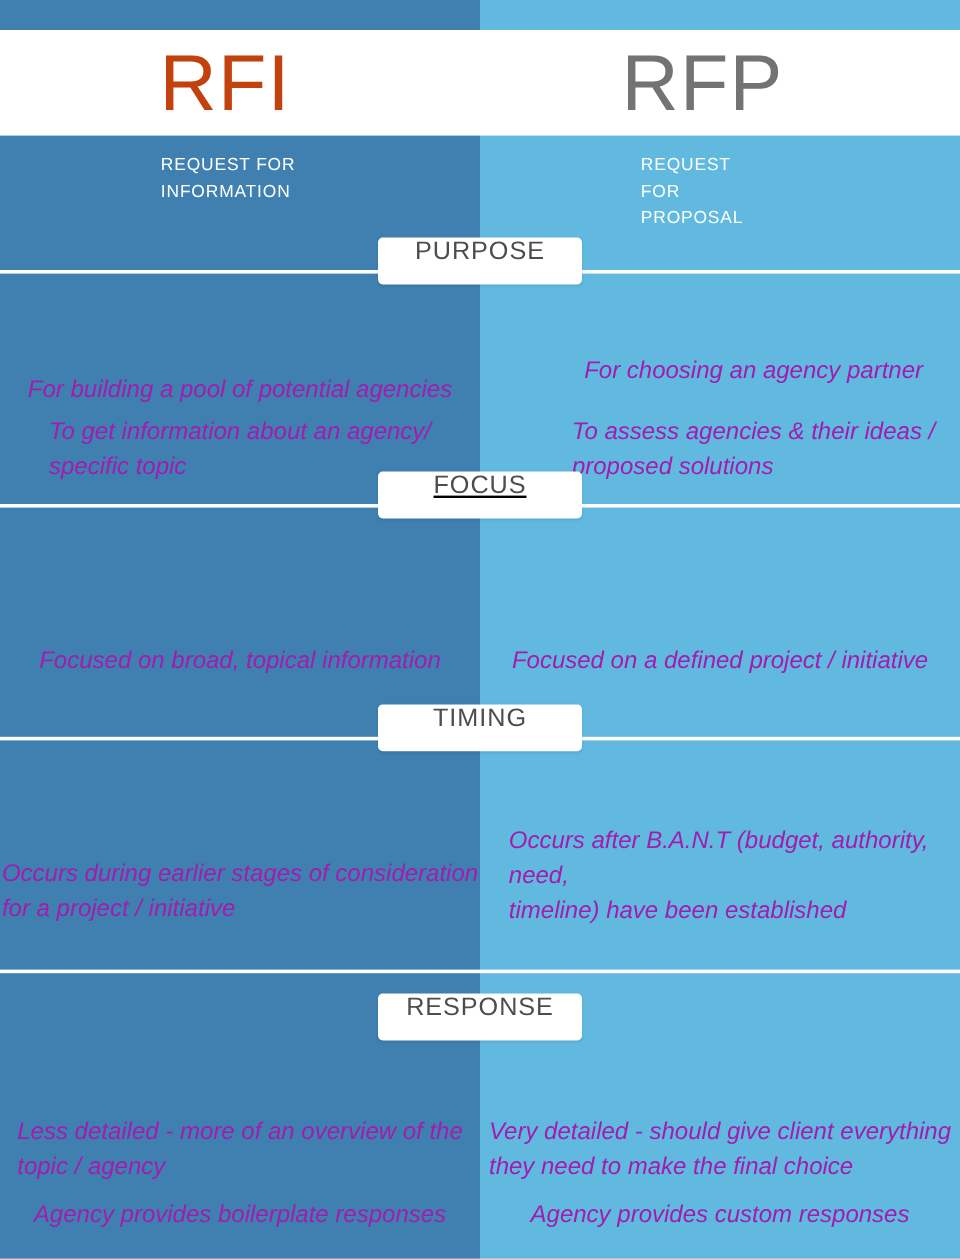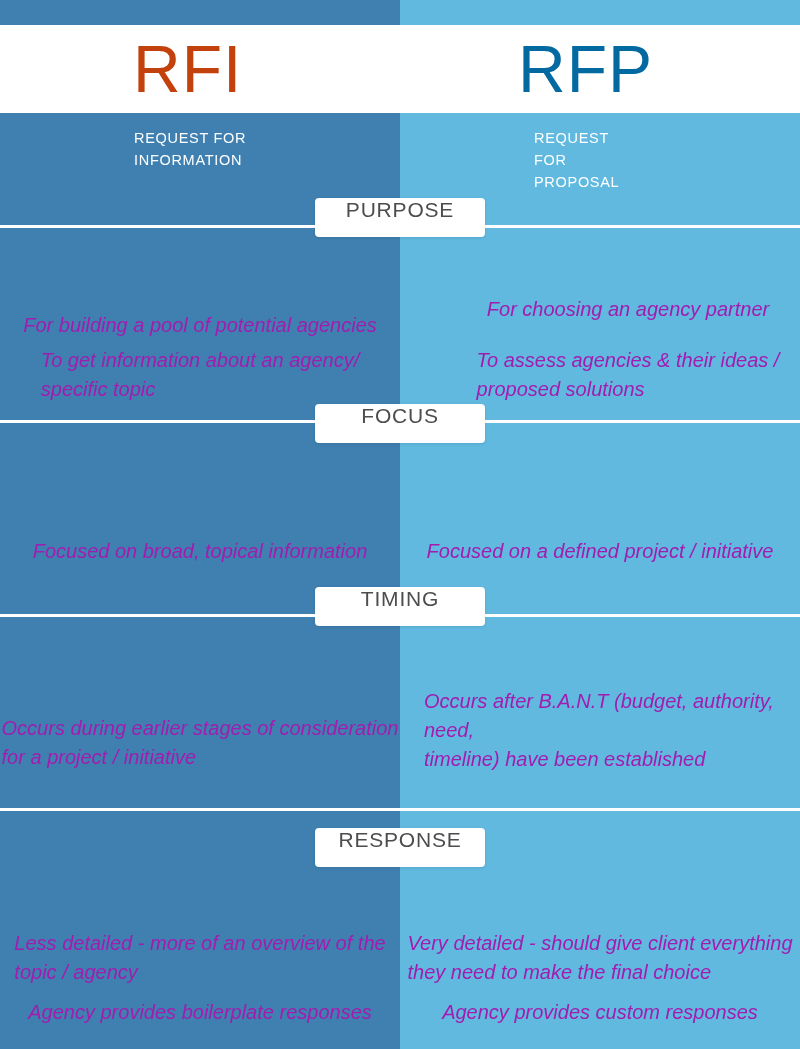--- a/index.html
+++ b/index.html
@@ -34,21 +34,21 @@
   }
   .header-col.left{justify-content:flex-start;padding-left:133px;box-sizing:border-box;}
   .header-col.right{justify-content:flex-start;padding-left:118px;box-sizing:border-box;}
   .acronym{
     font-size:66px;
     font-weight:400;
     letter-spacing:1px;
     line-height:1;
   }
   .acronym.rfi{color:#c2410c;}
-  .acronym.rfp{color:#0369a1;}
+  .acronym.rfp{color:#737373;}
 
   
   .subtitle-row{
     position:absolute;left:0;top:113px;width:800px;height:85px;
     display:flex;
   }
   .subtitle-col{width:400px;box-sizing:border-box;}
   .subtitle-col.left{padding-left:134px;padding-top:15px;}
   .subtitle-col.right{padding-left:534px;padding-top:15px;}
   .subtitle{
@@ -136,21 +136,21 @@
   </div>
   <div class="body-block col-right" style="top:266px;padding-left:28px;">
     <div class="body-wrap"><span class="body-inner">For choosing an agency partner</span></div>
   </div>
   <div class="body-block col-right" style="top:317px;margin-left:28px;">
     <div class="body-wrap"><span class="body-inner">To assess agencies &amp; their ideas /
 proposed solutions</span></div>
   </div>
 
   <div class="rule" style="top:420px;"></div>
-  <div class="badge" style="top:404px;">
+  <div class="badge" style="top:393px;text-decoration:underline;">
     <span class="badge-label">FOCUS</span>
   </div>
   <div class="body-block col-left" style="top:508px;">
     <div class="body-wrap"><span class="body-inner">Focused on broad, topical information</span></div>
   </div>
   <div class="body-block col-right" style="top:508px;">
     <div class="body-wrap"><span class="body-inner">Focused on a defined project / initiative</span></div>
   </div>
 
   <div class="rule" style="top:614px;"></div>

